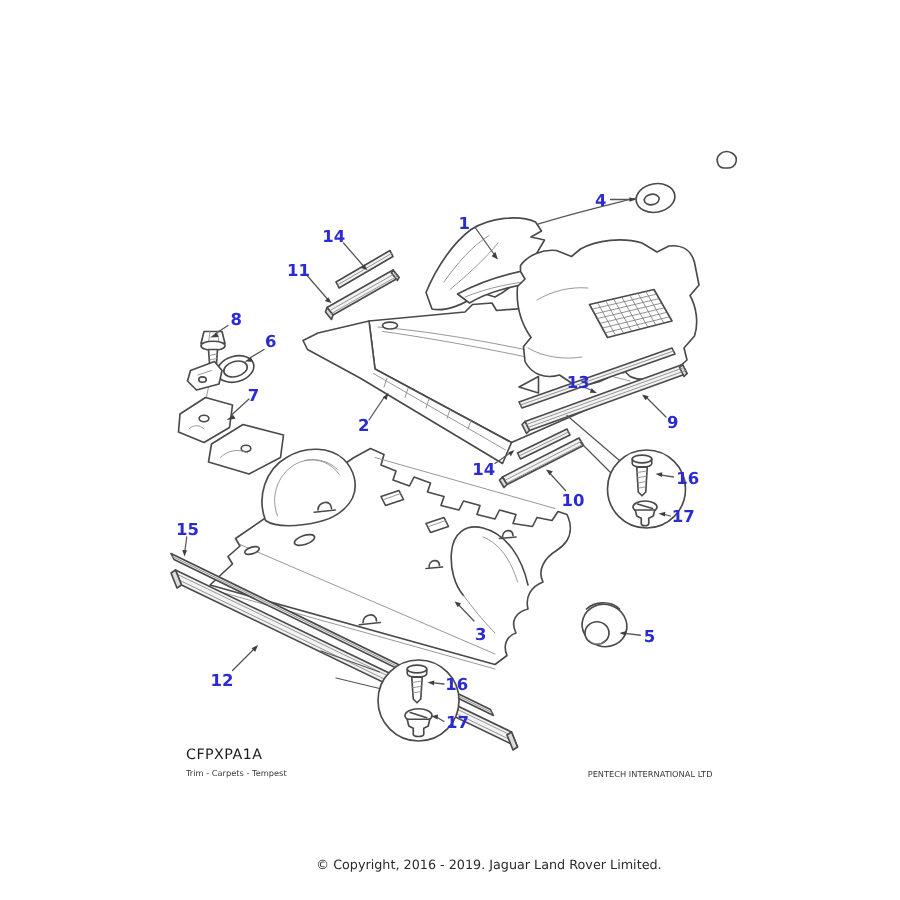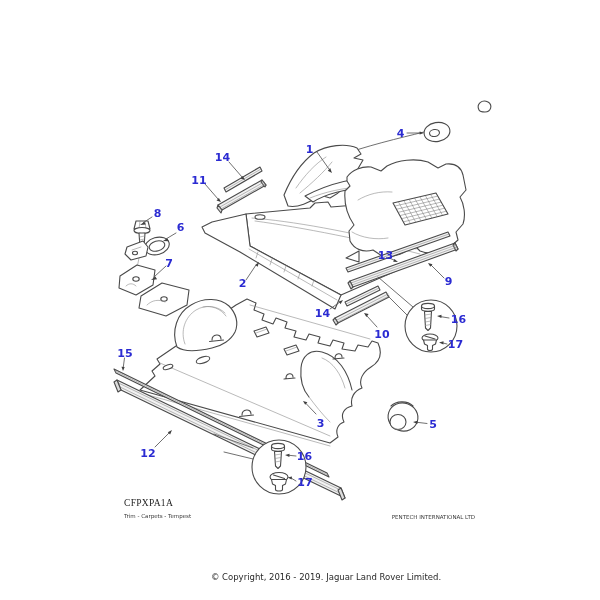--- a/index.html
+++ b/index.html
@@ -10,21 +10,21 @@
   .ln{stroke:#4a4a4a;stroke-width:1.1;fill:none;stroke-linejoin:round;stroke-linecap:round;}
   .fw{fill:#ffffff;}
   .fg{fill:#f2f2f2;}
   .fd{fill:#dcdcdc;}
   .thin{stroke:#8c8c8c;stroke-width:.6;fill:none;stroke-linecap:round;}
   .ht{stroke:#6f6f6f;stroke-width:.5;fill:none;}
   .ldr{stroke:#565656;stroke-width:.85;fill:none;stroke-linecap:round;}
   .ah{fill:#3f3f3f;stroke:none;}
   .co{font:bold 11px "DejaVu Sans","Liberation Sans",sans-serif;fill:#2b2bd2;text-anchor:middle;cursor:pointer;}
   
-  .drawing-code{position:absolute;left:124px;top:498px;font-size:9.5px;letter-spacing:.3px;color:#1d1d1d;font-family:Liberation Serif, serif;}
+  .drawing-code{position:absolute;left:124px;top:498px;font-size:9.5px;letter-spacing:.3px;color:#1d1d1d;}
   .drawing-desc{position:absolute;left:124px;top:513px;font-size:5.5px;color:#3a3a3a;}
   .publisher{position:absolute;right:125px;top:514px;font-size:5.5px;color:#3a3a3a;}
   .copyright{position:absolute;left:26px;top:572px;width:600px;text-align:center;font-size:8.5px;color:#2a2a2a;}
 </style>
 </head>
 <body>
 
 <div class="page">
 
 <svg class="diagram-svg" width="600" height="600" viewBox="0 0 600 600" xmlns="http://www.w3.org/2000/svg">

